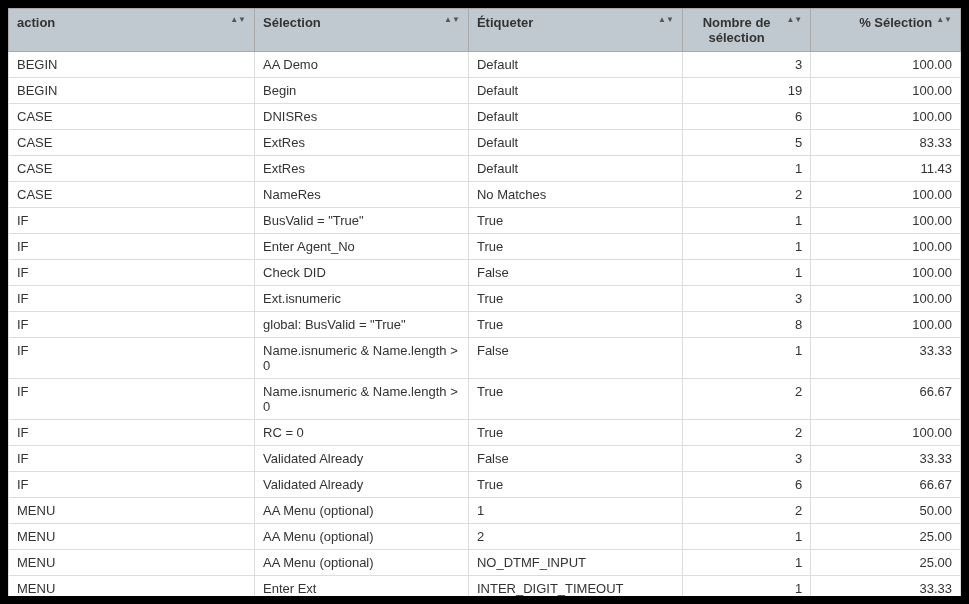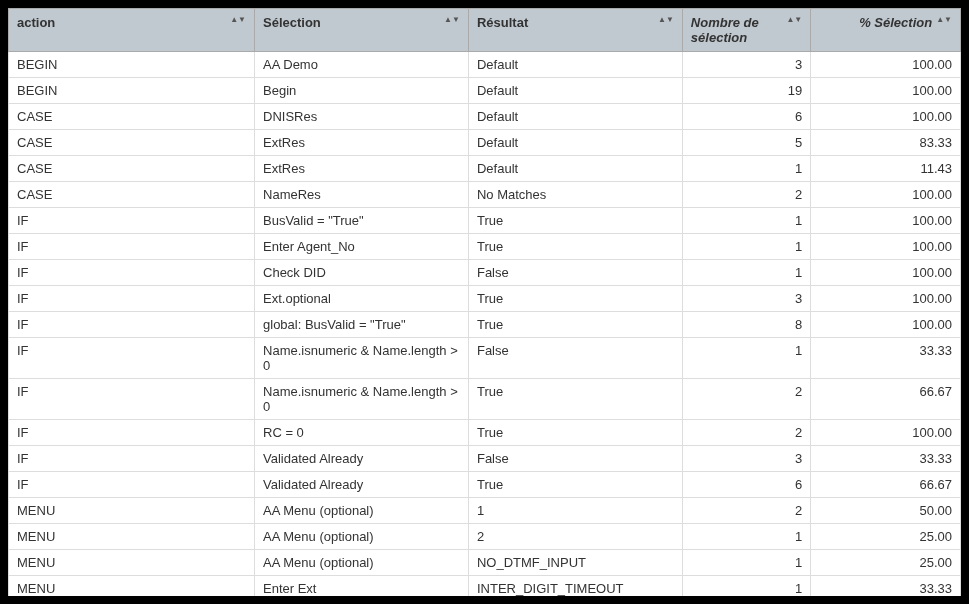--- a/index.html
+++ b/index.html
@@ -43,22 +43,21 @@
       background: #c1c9d0;
       color: #333;
       text-align: left;
       padding: 6px 8px;
       font-weight: bold;
       border: 1px solid #aaa;
       vertical-align: top;
       position: relative;
     }
     thead th.num {
-      text-align: left;
-      font-style: italic;
+      text-align: center;
     }
     .th-content {
       display: flex;
       align-items: flex-start;
       justify-content: space-between;
       gap: 4px;
     }
     .th-content.num-head {
       justify-content: flex-end;
     }
@@ -107,21 +106,21 @@
           </div>
         </th>
         <th>
           <div class="th-content">
             <span>Sélection</span>
             <span class="sort-icon">▲▼</span>
           </div>
         </th>
         <th>
           <div class="th-content">
-            <span>Résultat</span>
+            <span>Étiqueter</span>
             <span class="sort-icon">▲▼</span>
           </div>
         </th>
         <th class="num">
           <div class="th-content">
             <span>Nombre de sélection</span>
             <span class="sort-icon">▲▼</span>
           </div>
         </th>
         <th class="num">
@@ -191,21 +190,21 @@
         </tr>
         <tr>
           <td>IF</td>
           <td>Check DID</td>
           <td>False</td>
           <td class="num">1</td>
           <td class="num">100.00</td>
         </tr>
         <tr>
           <td>IF</td>
-          <td>Ext.optional</td>
+          <td>Ext.isnumeric</td>
           <td>True</td>
           <td class="num">3</td>
           <td class="num">100.00</td>
         </tr>
         <tr>
           <td>IF</td>
           <td>global: BusValid = "True"</td>
           <td>True</td>
           <td class="num">8</td>
           <td class="num">100.00</td>

